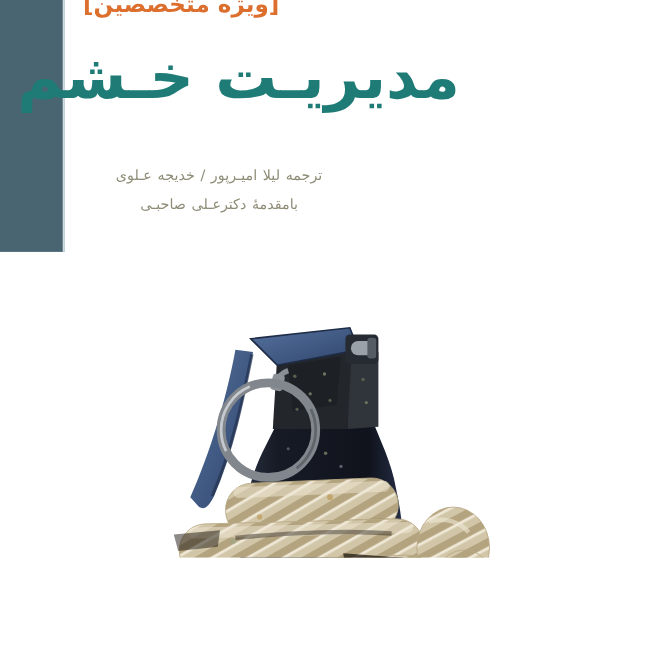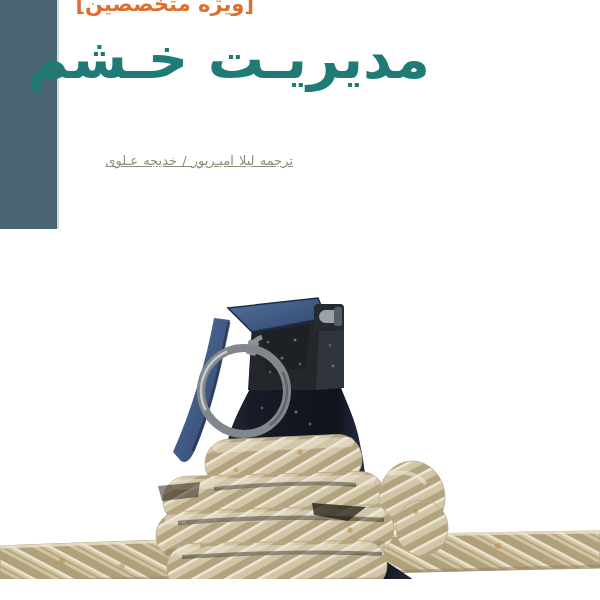--- a/index.html
+++ b/index.html
@@ -1,55 +1,56 @@
 <!DOCTYPE html>
 <html lang="fa" style="--band: #4a6572; --tag: #dc6f2e; --title: #1f7b76; --authors: #4c4b45; --credits: #8f8d78; --rope: #d2c6a8; --grenade: #171b26; --lever: #3f5a82;"><head>
 <meta charset="utf-8">
 <style>
   html,body{margin:0;padding:0;background:#fff;}
   .cover{
-    position:relative;width:600px;height:579px;background:#ffffff;
+    position:relative;width:600px;height:507px;background:#ffffff;
     overflow:hidden;font-family:"DejaVu Sans",sans-serif;
   }
   .band{
     position:absolute;left:0;top:0;width:57px;height:229px;
     background:var(--band,#4a6572);border-right:2px solid #cfdde3;
   }
   .tag{
     position:absolute;top:-10px;right:346px;direction:rtl;white-space:nowrap;
     color:var(--tag,#dc6f2e);font-size:21px;font-weight:600;line-height:1.4;
   }
   .title{
-    position:absolute;top:24px;right:170px;margin:0;direction:rtl;white-space:nowrap;
+    position:absolute;top:24px;right:170px;margin:12px;direction:rtl;white-space:nowrap;
     color:var(--title,#1f7b76);font-size:56px;font-weight:bold;line-height:1.25;
   }
   .authors{
     position:absolute;top:114px;right:55px;direction:rtl;white-space:nowrap;
     color:var(--authors,#4c4b45);font-size:17px;font-weight:500;line-height:30px;word-spacing:2px;
   }
   .credits{
     position:absolute;top:148px;right:307px;direction:rtl;text-align:center;white-space:nowrap;
-    color:var(--credits,#8f8d78);font-size:13px;font-weight:500;line-height:26px;word-spacing:1px;text-decoration:underline;
+    color:var(--credits,#8f8d78);font-size:13px;font-weight:500;line-height:26px;word-spacing:1px;
   }
   .photo{position:absolute;left:0;top:0;width:600px;height:600px;}
 </style>
 </head>
 <body>
 
 <div class="cover">
 
   <div class="band"></div>
 
   <div class="tag">[ویژه متخصصین]</div>
 
   <h1 class="title">مدیریـت خـشم</h1>
 
 
   <div class="credits">
     <div>ترجمه لیلا امیـرپور / خدیجه عـلوی</div>
+    <div>بامقدمهٔ دکترعـلی صاحبـی</div>
   </div>
 
   <svg class="photo" viewBox="0 0 600 600" aria-hidden="true">
     <defs>
       <linearGradient id="gBody" x1="0" y1="0" x2="1" y2="0">
         <stop offset="0" stop-color="#2c3243"></stop>
         <stop offset="0.22" stop-color="#171b26"></stop>
         <stop offset="0.78" stop-color="#10131c"></stop>
         <stop offset="1" stop-color="#27304a"></stop>
       </linearGradient>

